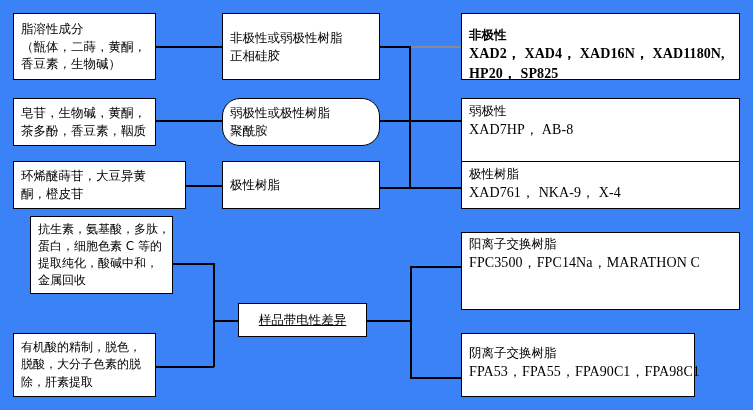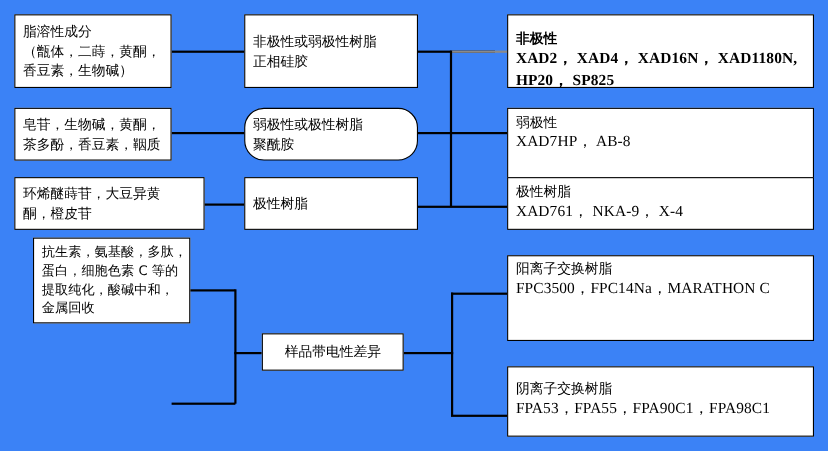--- a/index.html
+++ b/index.html
@@ -132,28 +132,33 @@
   <div class="conn h" style="left:410px; top:266px; width:52px;"></div>
   <div class="conn h" style="left:410px; top:377px; width:52px;"></div>
 
   <div class="box" style="left:13px; top:216px; width:143px; height:78px;margin-left:17px;">
     <span class="line cn-sm">抗生素，氨基酸，多肽，</span>
     <span class="line cn-sm">蛋白，细胞色素 C 等的</span>
     <span class="line cn-sm">提取纯化，酸碱中和，</span>
     <span class="line cn-sm">金属回收</span>
   </div>
 
+  <div class="box" style="left:13px; top:333px; width:143px; height:64px;">
+    <span class="line cn-sm">有机酸的精制，脱色，</span>
+    <span class="line cn-sm">脱酸，大分子色素的脱</span>
+    <span class="line cn-sm">除，肝素提取</span>
+  </div>
 
-  <div class="box" style="left:238px; top:303px; width:129px; height:34px; justify-content:center; align-items:center;">
+  <div class="box" style="left:238px; top:303px; width:129px; height:34px; justify-content:center; align-items:center;text-decoration:underline;">
     <span class="line cn">样品带电性差异</span>
   </div>
 
   <div class="box" style="left:461px; top:232px; width:279px; height:78px; justify-content:flex-start; ">
     <span class="line cn">阳离子交换树脂</span>
     <span class="line en">FPC3500，FPC14Na，MARATHON C</span>
   </div>
 
-  <div class="box" style="left:461px; top:333px; width:279px; height:64px; justify-content:flex-start; padding-top:10px;">
+  <div class="box" style="left:461px; top:333px; width:234px; height:64px; justify-content:flex-start; padding-top:10px;">
     <span class="line cn">阴离子交换树脂</span>
     <span class="line en">FPA53，FPA55，FPA90C1，FPA98C1</span>
   </div>
 
 </div>
 
 </body></html>

